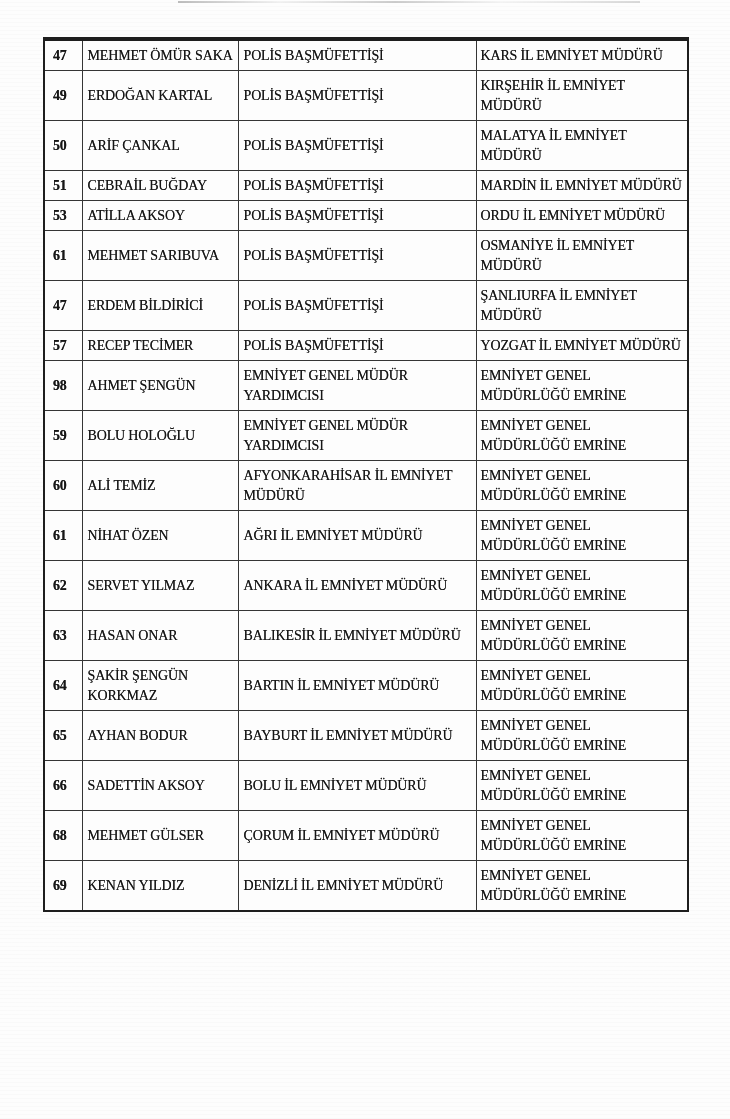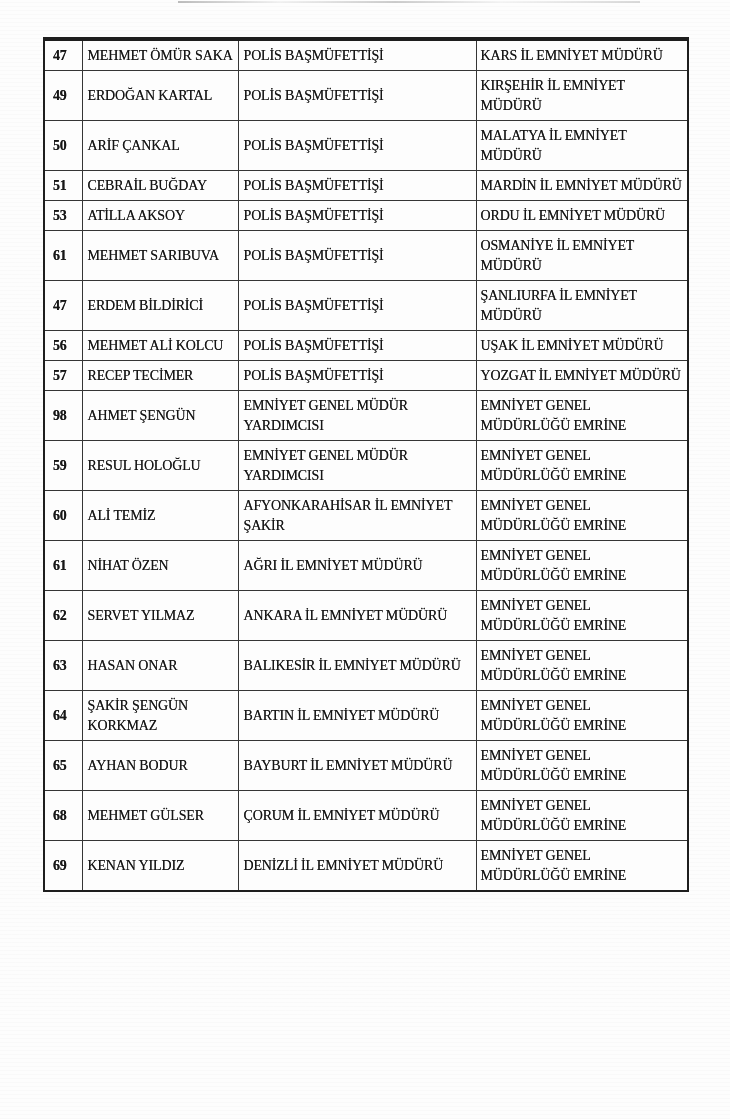--- a/index.html
+++ b/index.html
@@ -141,57 +141,51 @@
     </tr>
 
     <tr>
       <td class="col-no">47</td>
       <td class="col-name">ERDEM BİLDİRİCİ</td>
       <td class="col-title">POLİS BAŞMÜFETTİŞİ</td>
       <td class="col-assignment">ŞANLIURFA İL EMNİYET
 MÜDÜRÜ</td>
     </tr>
 
-    <tr>
-      <td class="col-no">56</td>
-      <td class="col-name">MEHMET ALİ KOLCU</td>
-      <td class="col-title">POLİS BAŞMÜFETTİŞİ</td>
-      <td class="col-assignment">UŞAK İL EMNİYET MÜDÜRÜ</td>
-    </tr>
 
     <tr>
       <td class="col-no">57</td>
       <td class="col-name">RECEP TECİMER</td>
       <td class="col-title">POLİS BAŞMÜFETTİŞİ</td>
       <td class="col-assignment">YOZGAT İL EMNİYET MÜDÜRÜ</td>
     </tr>
 
     <tr>
       <td class="col-no">98</td>
       <td class="col-name">AHMET ŞENGÜN</td>
       <td class="col-title">EMNİYET GENEL MÜDÜR
 YARDIMCISI</td>
       <td class="col-assignment">EMNİYET GENEL
 MÜDÜRLÜĞÜ EMRİNE</td>
     </tr>
 
     <tr>
       <td class="col-no">59</td>
-      <td class="col-name">RESUL HOLOĞLU</td>
+      <td class="col-name">BOLU HOLOĞLU</td>
       <td class="col-title">EMNİYET GENEL MÜDÜR
 YARDIMCISI</td>
       <td class="col-assignment">EMNİYET GENEL
 MÜDÜRLÜĞÜ EMRİNE</td>
     </tr>
 
     <tr>
       <td class="col-no">60</td>
       <td class="col-name">ALİ TEMİZ</td>
       <td class="col-title">AFYONKARAHİSAR İL EMNİYET
-ŞAKİR</td>
+MÜDÜRÜ</td>
       <td class="col-assignment">EMNİYET GENEL
 MÜDÜRLÜĞÜ EMRİNE</td>
     </tr>
 
     <tr>
       <td class="col-no">61</td>
       <td class="col-name">NİHAT ÖZEN</td>
       <td class="col-title">AĞRI İL EMNİYET MÜDÜRÜ</td>
       <td class="col-assignment">EMNİYET GENEL
 MÜDÜRLÜĞÜ EMRİNE</td>
@@ -223,20 +217,27 @@
     </tr>
 
     <tr>
       <td class="col-no">65</td>
       <td class="col-name">AYHAN BODUR</td>
       <td class="col-title">BAYBURT İL EMNİYET MÜDÜRÜ</td>
       <td class="col-assignment">EMNİYET GENEL
 MÜDÜRLÜĞÜ EMRİNE</td>
     </tr>
 
+    <tr>
+      <td class="col-no">66</td>
+      <td class="col-name">SADETTİN AKSOY</td>
+      <td class="col-title">BOLU İL EMNİYET MÜDÜRÜ</td>
+      <td class="col-assignment">EMNİYET GENEL
+MÜDÜRLÜĞÜ EMRİNE</td>
+    </tr>
 
 
     <tr>
       <td class="col-no">68</td>
       <td class="col-name">MEHMET GÜLSER</td>
       <td class="col-title">ÇORUM İL EMNİYET MÜDÜRÜ</td>
       <td class="col-assignment">EMNİYET GENEL
 MÜDÜRLÜĞÜ EMRİNE</td>
     </tr>
 

